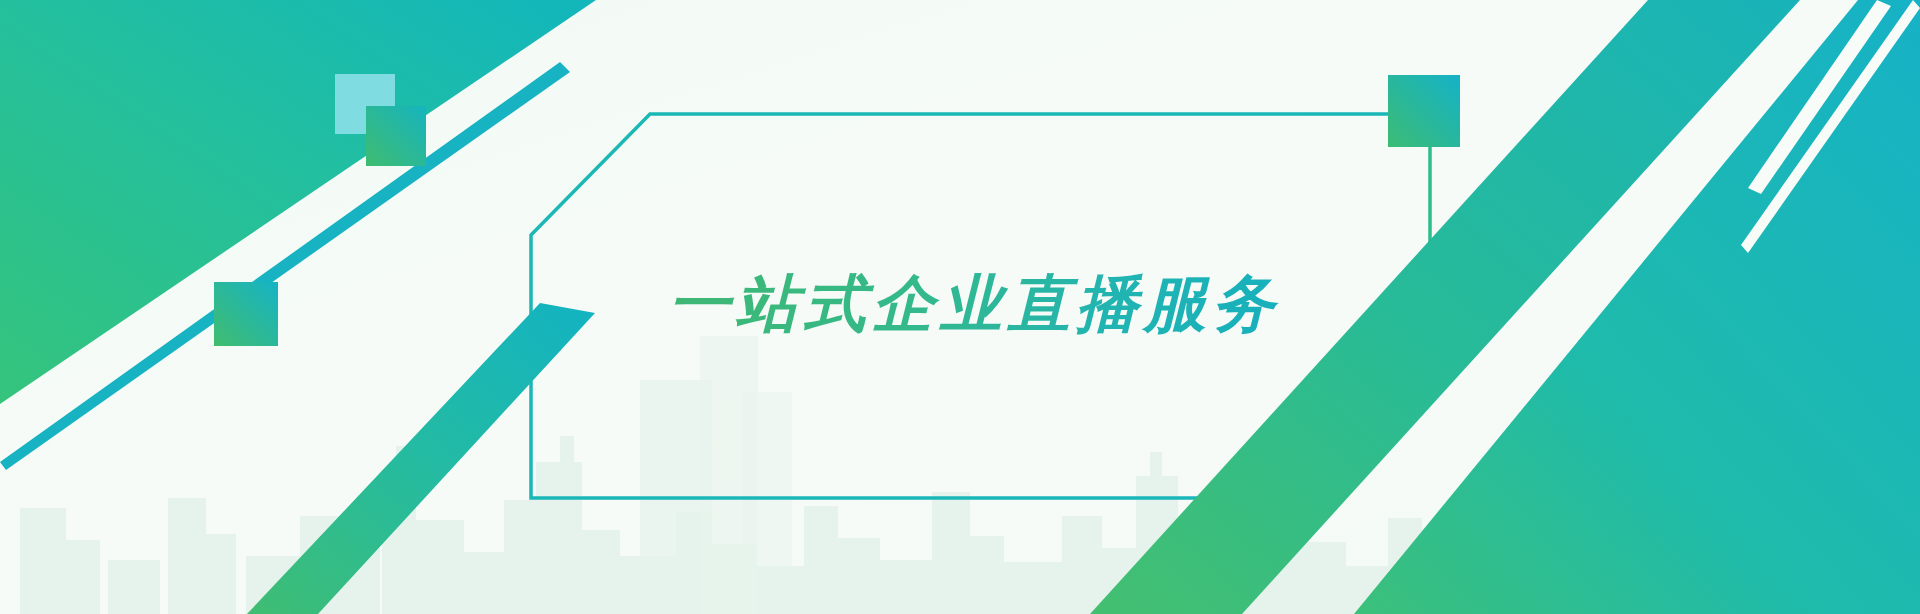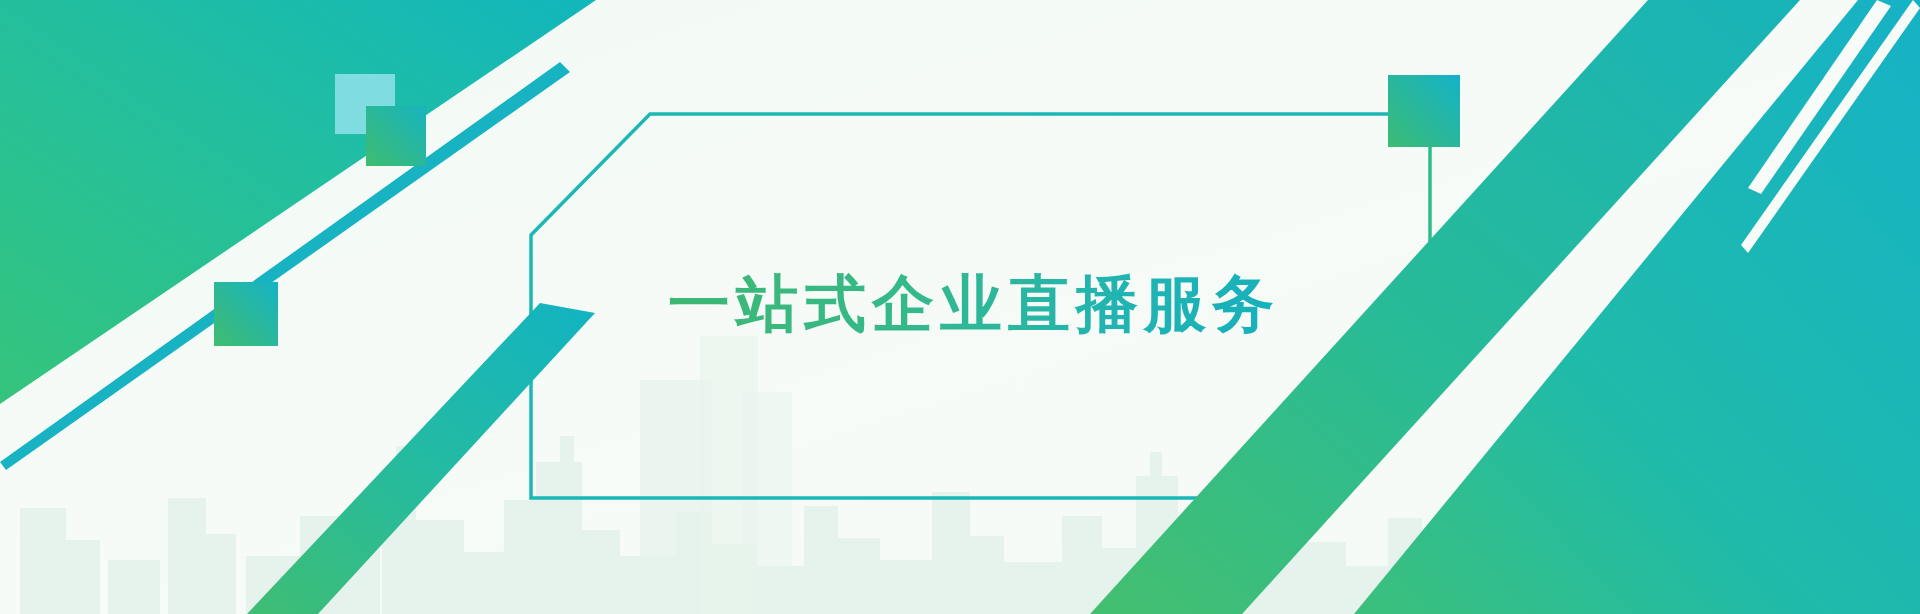--- a/index.html
+++ b/index.html
@@ -26,20 +26,21 @@
     position: absolute;
     left: 0;
     top: 0;
     width: 1920px;
     height: 614px;
     display: flex;
     flex-direction: column;
     align-items: center;
     justify-content: center;
     pointer-events: none;
+    font-style: italic;
   }
   .headline-line {
     font-size: 62px;
     font-weight: 700;
     letter-spacing: 6px;
     line-height: 1.32;
     white-space: nowrap;
     background-image: linear-gradient(100deg, #3fb772 0%, #34b98b 40%, #21b4b1 72%, #16b0bd 100%);
     -webkit-background-clip: text;
     background-clip: text;

